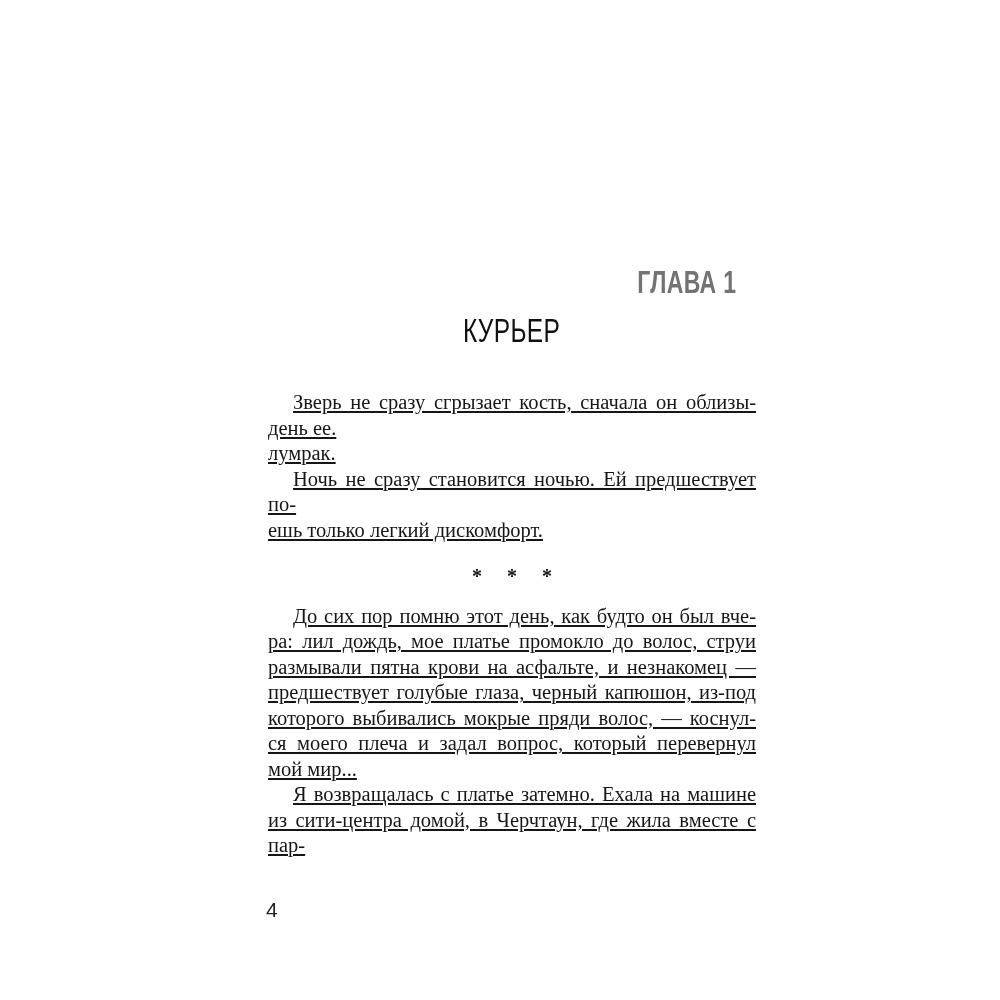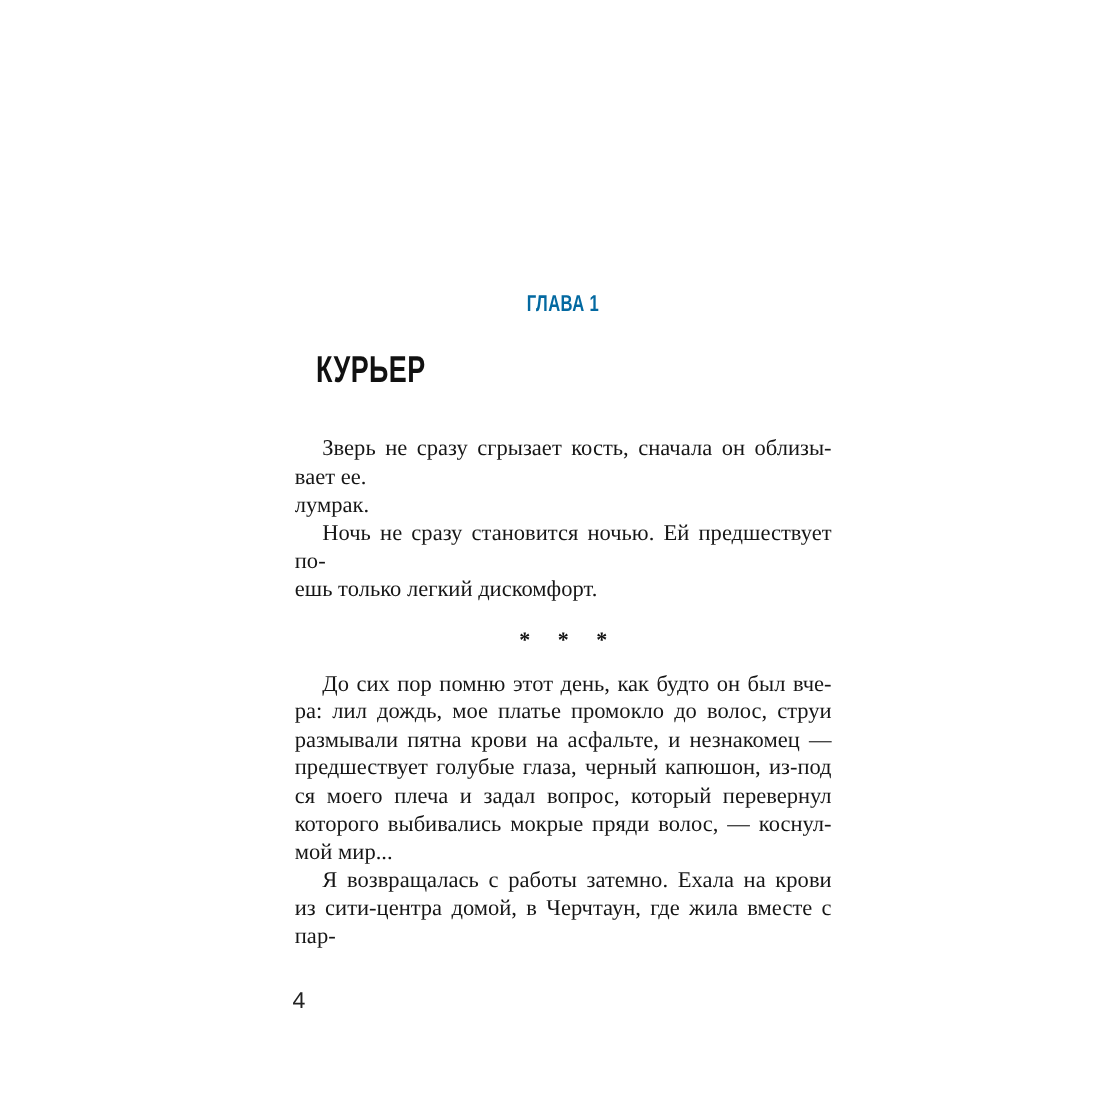--- a/index.html
+++ b/index.html
@@ -17,50 +17,50 @@
     background: #ffffff;
   }
   .content {
     position: absolute;
     left: 268px;
     top: 0;
     width: 488px;
   }
   .kicker {
     margin-top: 266px;
+    text-align: right;
+    font-family: "Liberation Sans", sans-serif;
+    font-weight: bold;
+    font-size: 32px;
+    line-height: 1;
+    color: #737373;
+  }
+  .title {
+    margin-top: 15px;
     text-align: center;
     font-family: "Liberation Sans", sans-serif;
-    font-weight: bold;
-    font-size: 21px;
-    line-height: 1;
-    color: #0369a1;
-  }
-  .title {
-    margin-top: 32px;
-    text-align: left;
-    font-family: "Liberation Sans", sans-serif;
-    font-weight: bold;
+    font-weight: normal;
     font-size: 34px;
     line-height: 1;
     color: #111111;
   }
   .cond {
     display: inline-block;
     transform: scaleX(0.72);
     transform-origin: 50% 50%;
     letter-spacing: 0.5px;
     white-space: nowrap;
   }
   .body-text {
     margin-top: 43px;
     font-size: 20.5px;
     line-height: 25.5px;
   }
   .para { text-align: left; }
-  .line { text-align: left; }
+  .line { text-align: left; text-decoration: underline; }
   .line.full {
     text-align: justify;
     text-align-last: justify;
   }
   .line.first { text-indent: 25px; }
   .sep {
     text-align: center;
     font-weight: bold;
     font-size: 20px;
     letter-spacing: 10px;
@@ -80,39 +80,39 @@
 </head>
 <body>
 
 <div class="page">
   <div class="content">
     <h1 class="kicker"><span class="cond">ГЛАВА 1</span></h1>
     <h2 class="title"><span class="cond">КУРЬЕР</span></h2>
     <div class="body-text">
         <div class="para">
           <div class="line full first">Зверь не сразу сгрызает кость, сначала он облизы-</div>
-          <div class="line">вает ее.</div>
+          <div class="line">день ее.</div>
         </div>
         <div class="para">
           <div class="line">лумрак.</div>
           <div class="line full first">Ночь не сразу становится ночью. Ей предшествует по-</div>
         </div>
         <div class="para">
           <div class="line">ешь только легкий дискомфорт.</div>
         </div>
         <div class="sep">* * *</div>
         <div class="para">
           <div class="line full first">До сих пор помню этот день, как будто он был вче-</div>
           <div class="line full">ра: лил дождь, мое платье промокло до волос, струи</div>
           <div class="line full">размывали пятна крови на асфальте, и незнакомец —</div>
           <div class="line full">предшествует голубые глаза, черный капюшон, из-под</div>
+          <div class="line full">которого выбивались мокрые пряди волос, — коснул-</div>
           <div class="line full">ся моего плеча и задал вопрос, который перевернул</div>
-          <div class="line full">которого выбивались мокрые пряди волос, — коснул-</div>
           <div class="line">мой мир...</div>
         </div>
         <div class="para">
-          <div class="line full first">Я возвращалась с работы затемно. Ехала на крови</div>
+          <div class="line full first">Я возвращалась с платье затемно. Ехала на машине</div>
           <div class="line full">из сити-центра домой, в Черчтаун, где жила вместе с пар-</div>
         </div>
       </div>
   </div>
   <div class="pagenum">4</div>
 </div>
 
 </body></html>

